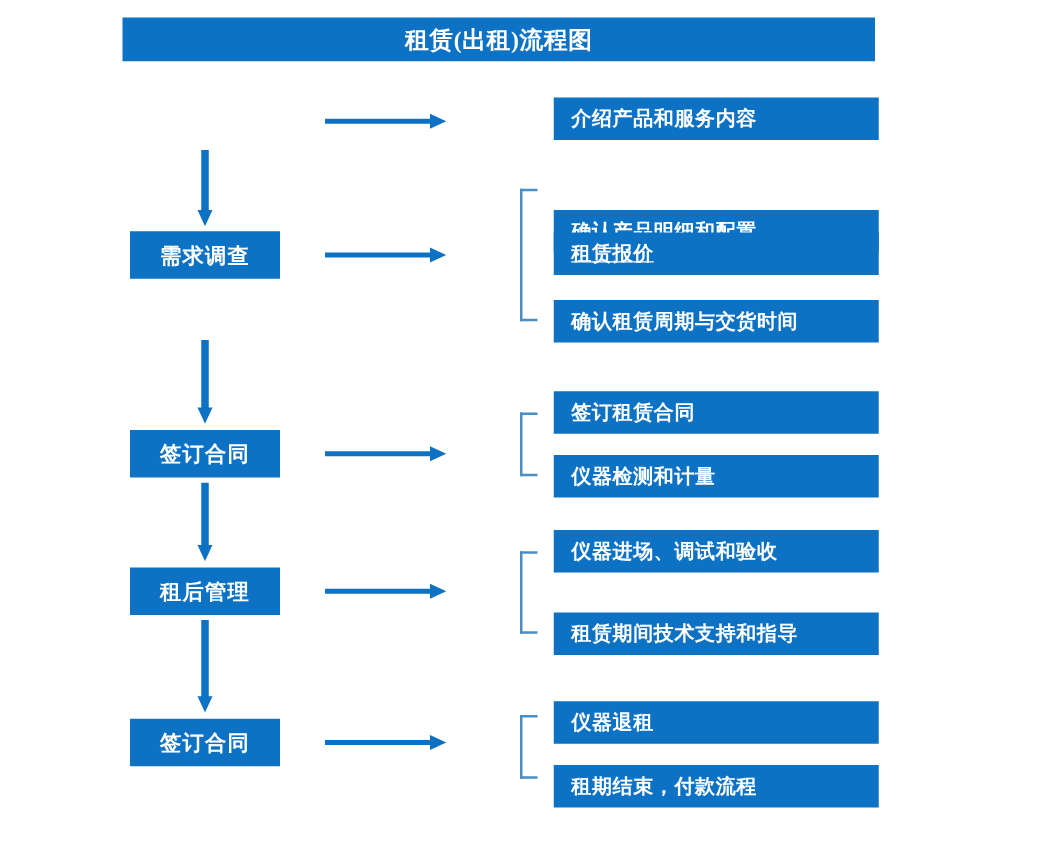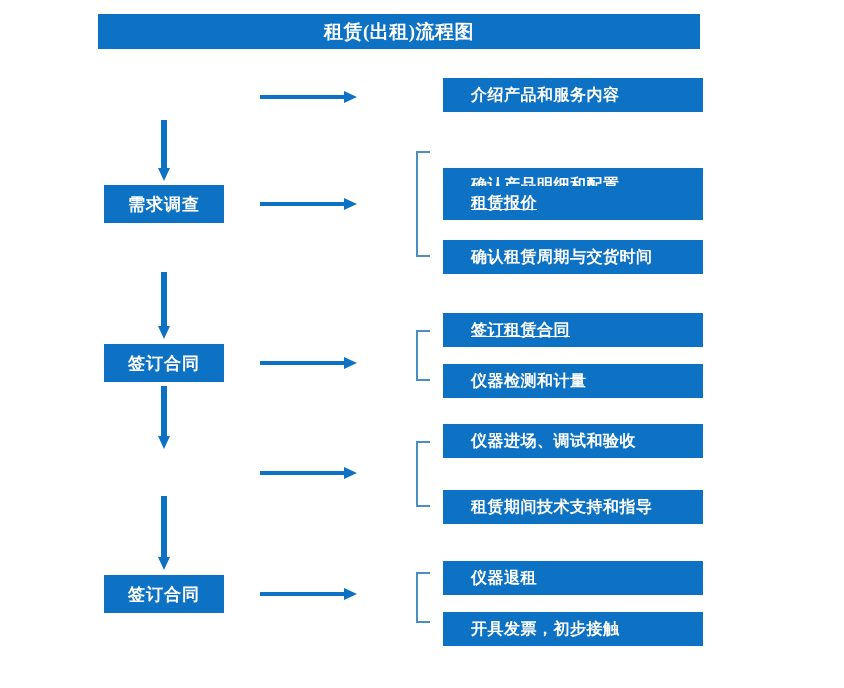--- a/index.html
+++ b/index.html
@@ -57,21 +57,21 @@
     position: absolute;
     left: 443px;
     width: 260px;
     height: 34px;
     background: #0d72c4;
     color: #ffffff;
     font-size: 16px;
     font-weight: bold;
     display: flex;
     align-items: center;
-    padding-left: 28px;
+    padding-left: 14px;
     box-sizing: border-box;
     letter-spacing: 0.5px;
   }
 
   
   .h-arrow {
     position: absolute;
     left: 260px;
     width: 98px;
     height: 14px;
@@ -98,20 +98,21 @@
 
 <div id="canvas">
 
   <div class="title-bar">租赁(出租)流程图</div>
 
 
   <div class="stage-box" style="top:185px;">需求调查</div>
 
   <div class="stage-box" style="top:344px;">签订合同</div>
 
+  <div class="stage-box" style="top:454px;">租后管理</div>
 
   <div class="stage-box" style="top:575px;">签订合同</div>
 
   <div class="v-arrow" style="top:120px; height:62px;">
     <svg width="14" height="62" viewBox="0 0 14 62">
       <line x1="7" y1="0" x2="7" y2="50" stroke="#0d72c4" stroke-width="6"></line>
       <polygon points="7,61 1,48 13,48" fill="#0d72c4"></polygon>
     </svg>
   </div>
 
@@ -180,25 +181,25 @@
   <div class="bracket" style="top:572px; height:51px;"></div>
 
   <div class="detail-box" style="top:78px;">介绍产品和服务内容</div>
 
   <div class="detail-box" style="top:134px;margin-top:34px;">确认产品明细和配置</div>
 
   <div class="detail-box" style="top:186px;text-decoration:underline;">租赁报价</div>
 
   <div class="detail-box" style="top:240px;">确认租赁周期与交货时间</div>
 
-  <div class="detail-box" style="top:313px;text-decoration:underline;">签订租赁合同</div>
+  <div class="detail-box" style="top:313px;">签订租赁合同</div>
 
   <div class="detail-box" style="top:364px;">仪器检测和计量</div>
 
   <div class="detail-box" style="top:424px;">仪器进场、调试和验收</div>
 
   <div class="detail-box" style="top:490px;">租赁期间技术支持和指导</div>
 
   <div class="detail-box" style="top:561px;">仪器退租</div>
 
-  <div class="detail-box" style="top:612px;">开具发票，初步接触</div>
+  <div class="detail-box" style="top:612px;">租期结束，付款流程</div>
 
 </div>
 
 </body></html>

